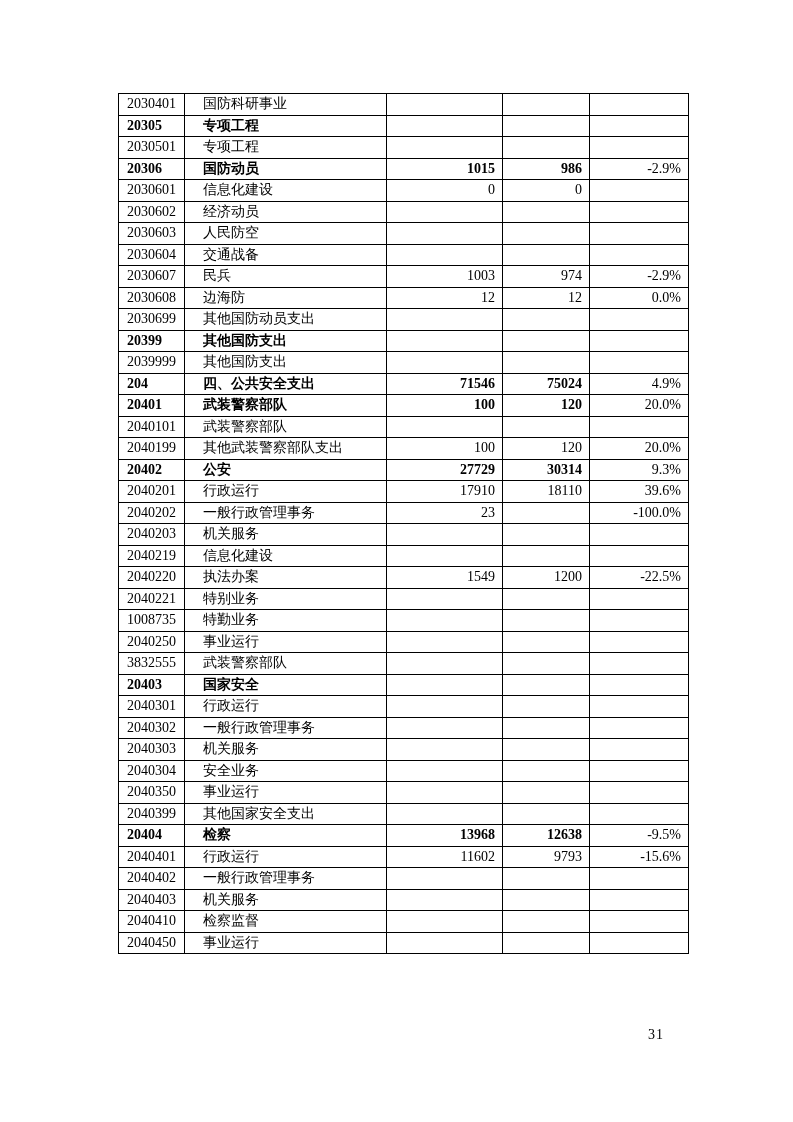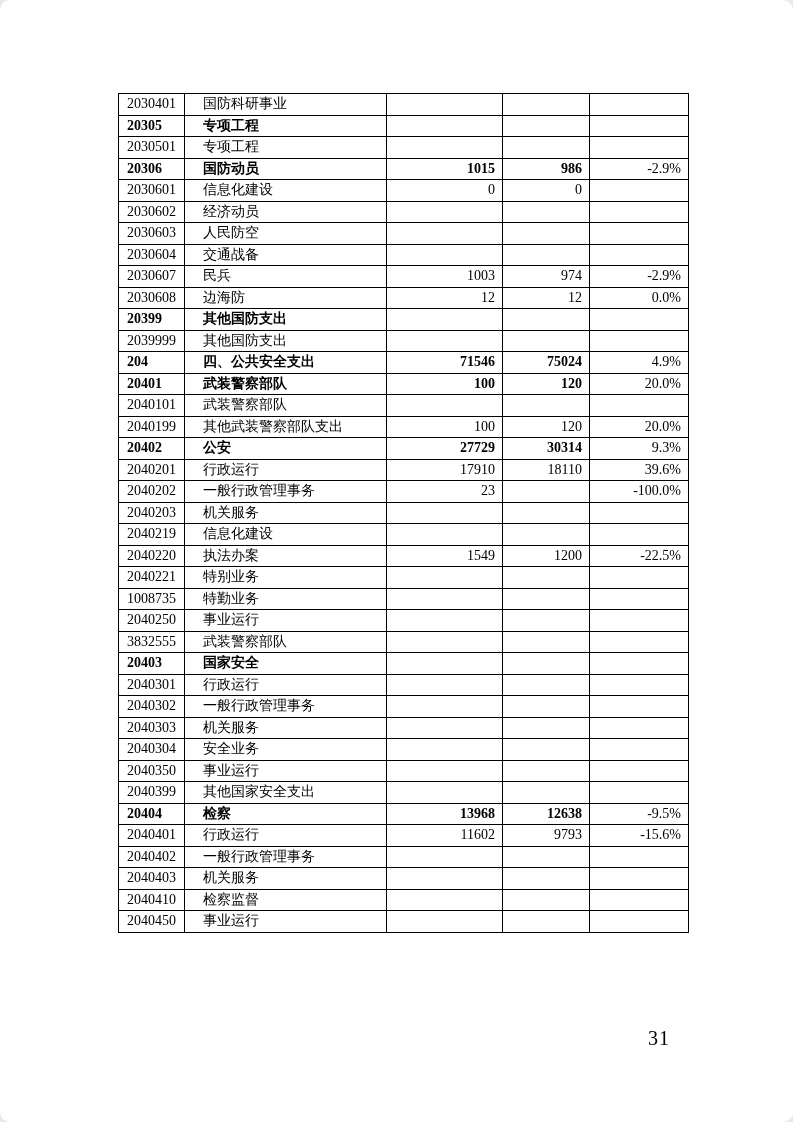--- a/index.html
+++ b/index.html
@@ -9,21 +9,20 @@
   }
   .page {
     position: relative;
     width: 793px;
     height: 1122px;
     background: #ffffff;
     margin: 0 auto;
     font-family: "Liberation Serif", "DejaVu Serif", serif;
     color: #000000;
     overflow: hidden;
-    border-radius: 10px;
   }
   .budget-table {
     position: absolute;
     left: 118px;
     top: 93px;
     width: 570px;
     border-collapse: collapse;
     table-layout: fixed;
     font-size: 14px;
   }
@@ -52,21 +51,21 @@
   .budget-table tr.bold-row td.col-code,
   .budget-table tr.bold-row td.col-name,
   .budget-table tr.bold-row td.col-v1,
   .budget-table tr.bold-row td.col-v2 {
     font-weight: bold;
   }
   .page-number {
     position: absolute;
     left: 648px;
     top: 1027px;
-    font-size: 20px;
+    font-size: 14px;
     letter-spacing: 1px;
   }
 </style>
 </head>
 <body>
 
 <div class="page">
   <table class="budget-table">
     <colgroup>
       <col style="width:66px">
@@ -139,20 +138,27 @@
           <td class="col-v2">974</td>
           <td class="col-pct">-2.9%</td>
         </tr>
         <tr>
           <td class="col-code">2030608</td>
           <td class="col-name">边海防</td>
           <td class="col-v1">12</td>
           <td class="col-v2">12</td>
           <td class="col-pct">0.0%</td>
         </tr>
+        <tr>
+          <td class="col-code">2030699</td>
+          <td class="col-name">其他国防动员支出</td>
+          <td class="col-v1"></td>
+          <td class="col-v2"></td>
+          <td class="col-pct"></td>
+        </tr>
         <tr class="bold-row">
           <td class="col-code">20399</td>
           <td class="col-name">其他国防支出</td>
           <td class="col-v1"></td>
           <td class="col-v2"></td>
           <td class="col-pct"></td>
         </tr>
         <tr>
           <td class="col-code">2039999</td>
           <td class="col-name">其他国防支出</td>

